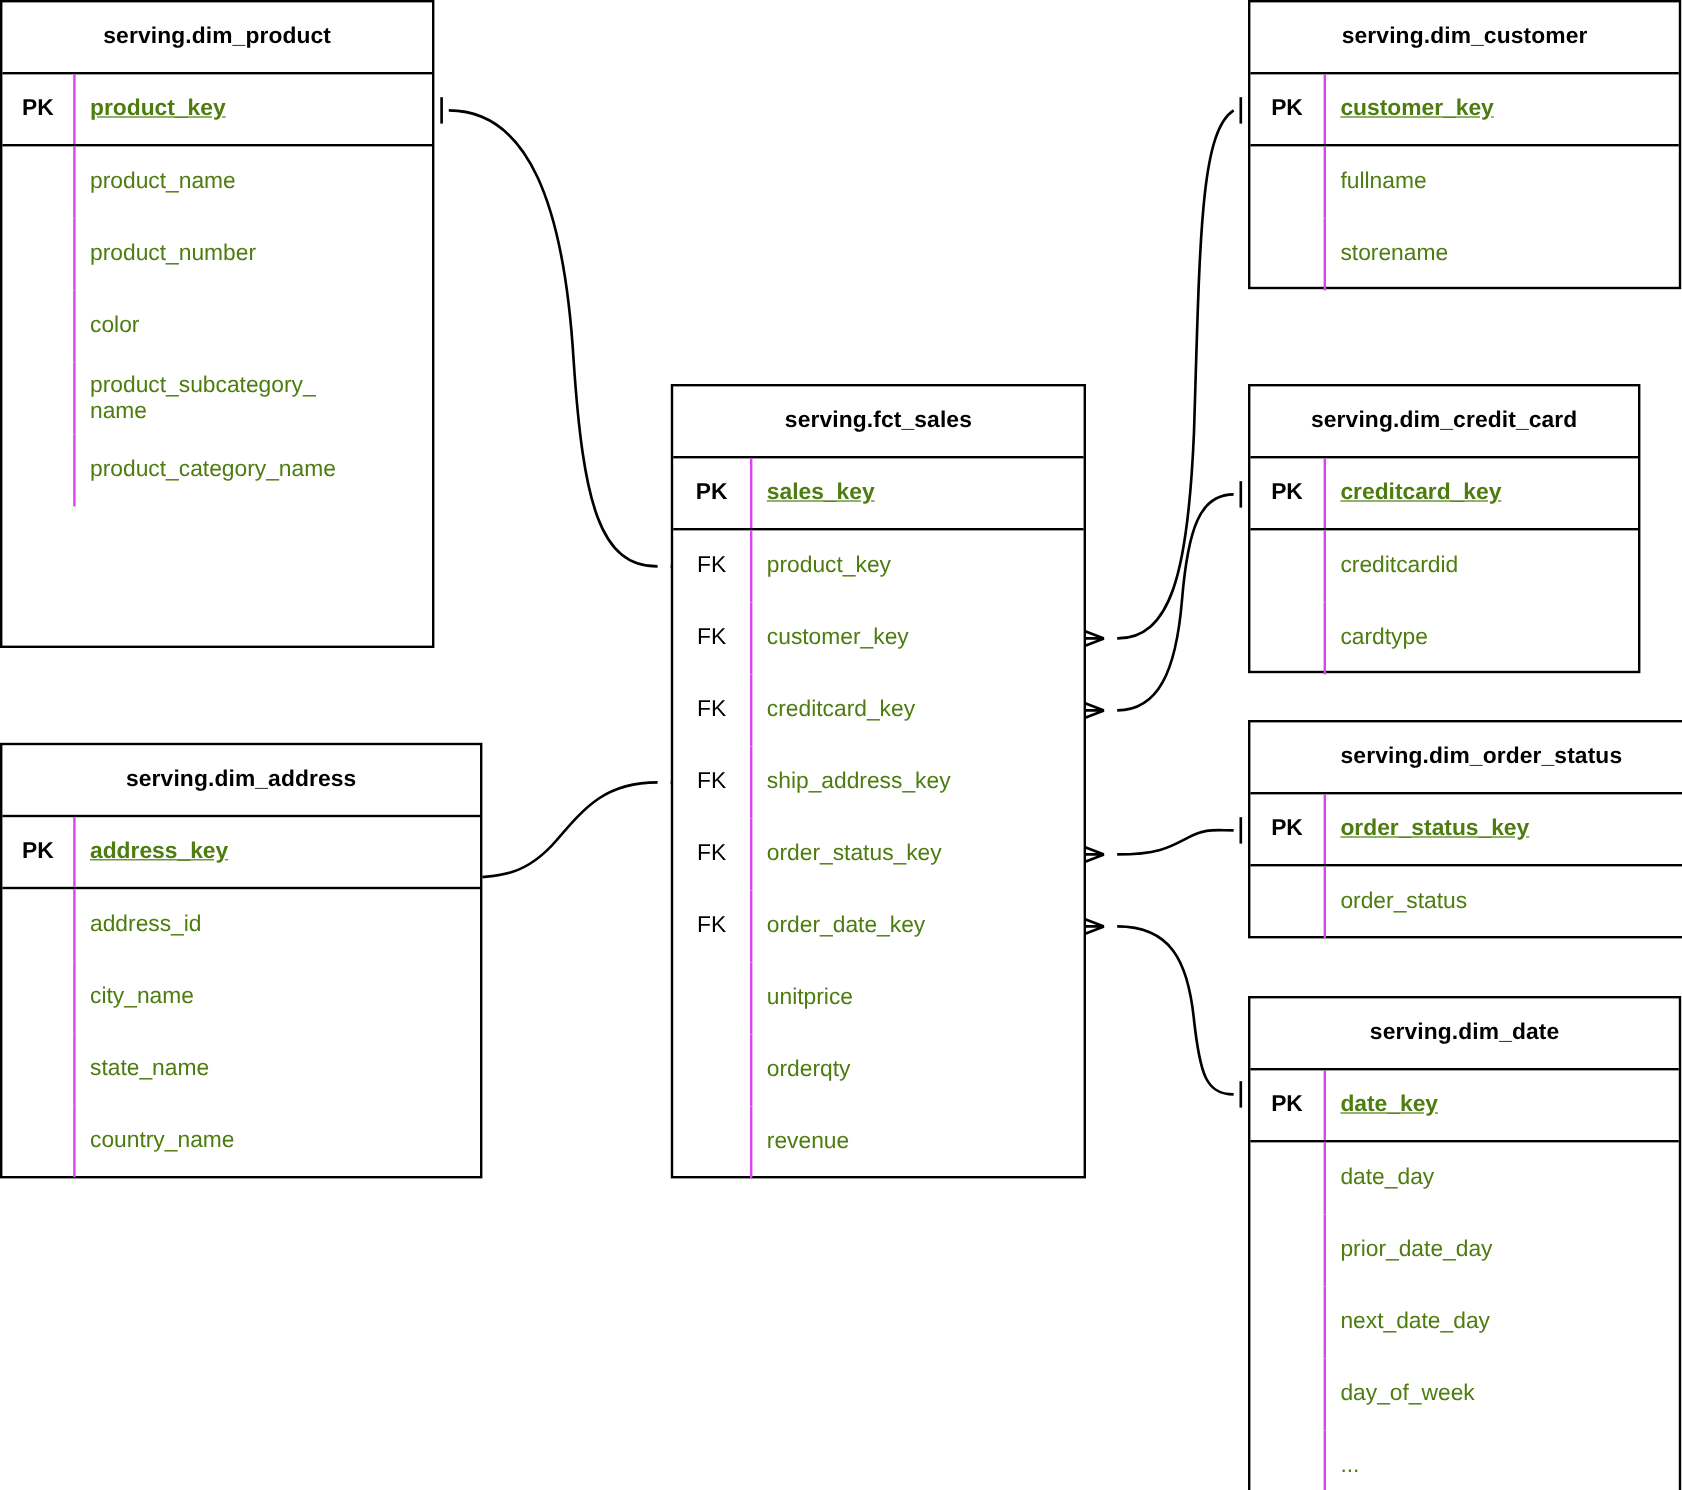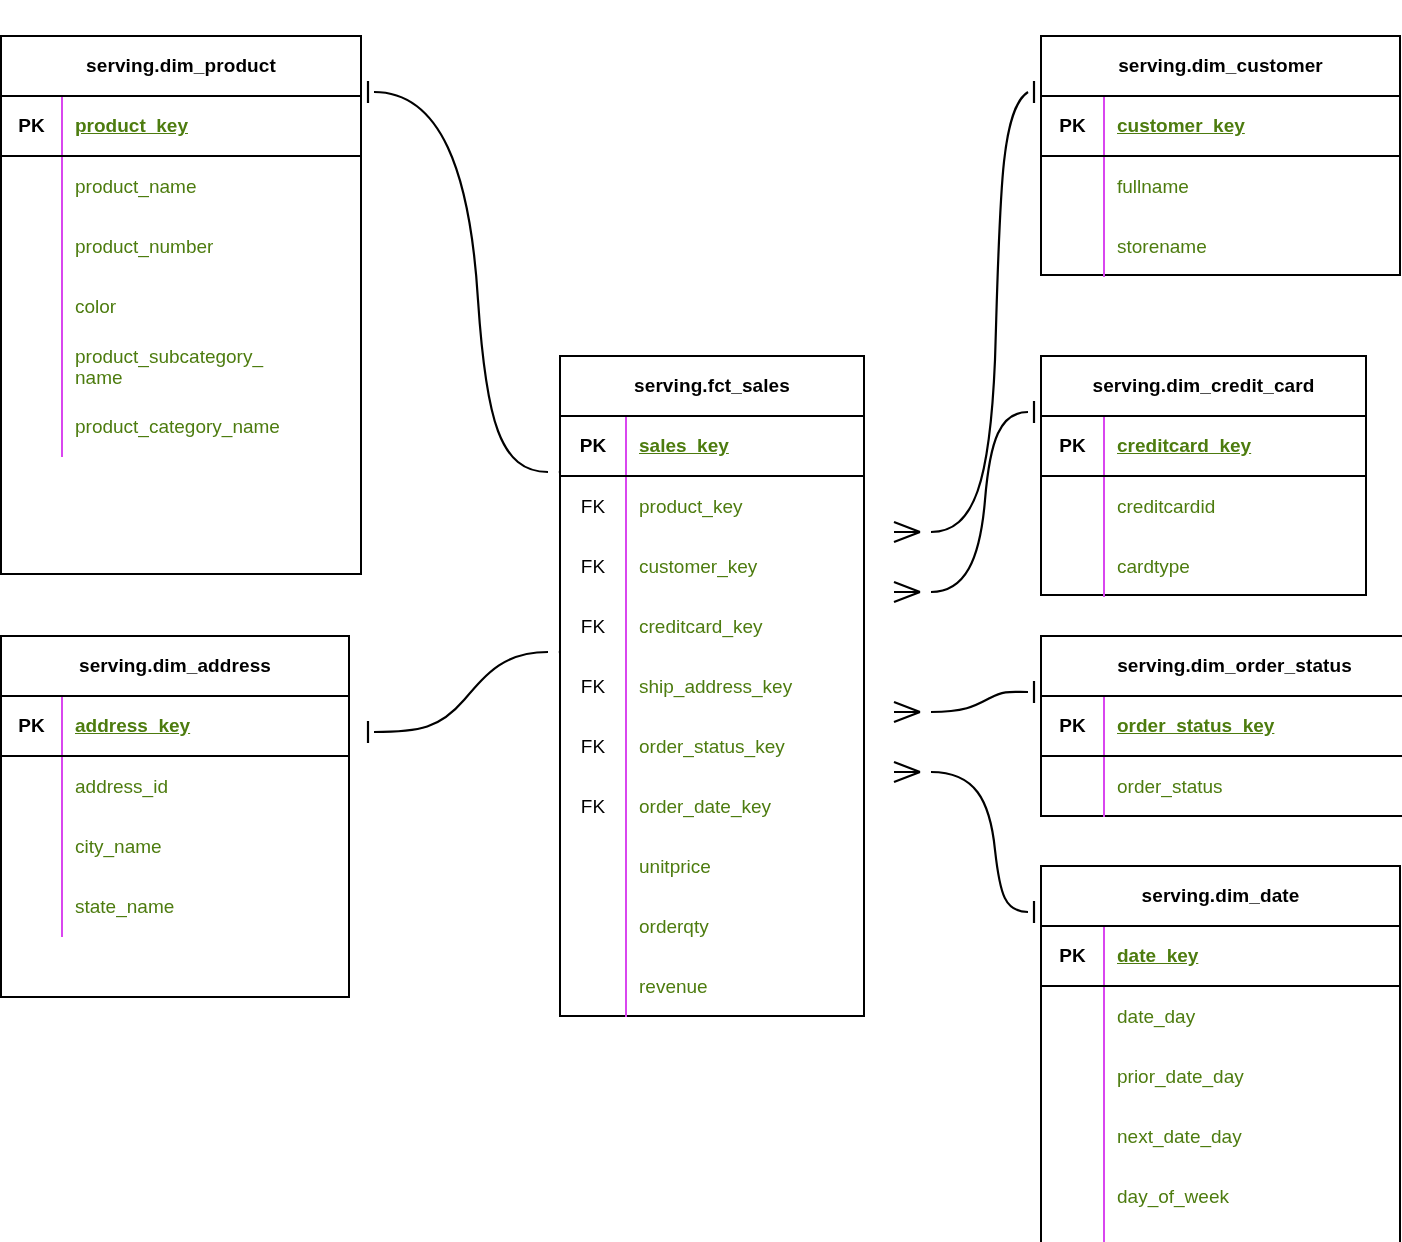--- a/index.html
+++ b/index.html
@@ -22,21 +22,20 @@
     width: 1402px;
     height: 1242px;
     pointer-events: none;
   }
   .entity {
     position: absolute;
     box-sizing: border-box;
     border: 2px solid #000000;
     background: #ffffff;
     z-index: 2;
-    margin-top: 35px;
   }
   .ent-title {
     box-sizing: border-box;
     height: 60px;
     border-bottom: 2px solid #000000;
     display: flex;
     align-items: center;
     justify-content: center;
     font-weight: bold;
     font-size: 19px;
@@ -154,42 +153,46 @@
                 <span>name</span>
               </div>
             </div>
           </div>
           <div class="ent-row">
             <div class="cell-key" style="width: 61px;"></div>
             <div class="cell-name">product_category_name</div>
           </div>
         </div>
       </div>
-      <div class="entity" style="left: 0px; top: 600px; width: 350px; height: 363px;">
+      <div class="entity" style="left: 0px; top: 619px; width: 402px; height: 363px;">
         <div class="ent-title">serving.dim_address</div>
         <div class="ent-row pkrow">
           <div class="cell-key" style="width: 61px;">PK</div>
           <div class="cell-name pk">address_key</div>
         </div>
         <div class="ent-body">
           <div class="ent-row">
             <div class="cell-key" style="width: 61px;"></div>
             <div class="cell-name">address_id</div>
           </div>
           <div class="ent-row">
             <div class="cell-key" style="width: 61px;"></div>
             <div class="cell-name">city_name</div>
           </div>
           <div class="ent-row">
             <div class="cell-key" style="width: 61px;"></div>
             <div class="cell-name">state_name</div>
           </div>
-        </div>
-      </div>
-      <div class="entity" style="left: 559px; top: 320px; width: 306px; height: 662px;">
+          <div class="ent-row">
+            <div class="cell-key" style="width: 61px;"></div>
+            <div class="cell-name">country_name</div>
+          </div>
+        </div>
+      </div>
+      <div class="entity" style="left: 559px; top: 320px; width: 346px; height: 662px;">
         <div class="ent-title">serving.fct_sales</div>
         <div class="ent-row pkrow">
           <div class="cell-key" style="width: 66px;">PK</div>
           <div class="cell-name pk">sales_key</div>
         </div>
         <div class="ent-body">
           <div class="ent-row">
             <div class="cell-key" style="width: 66px;">FK</div>
             <div class="cell-name">product_key</div>
           </div>

